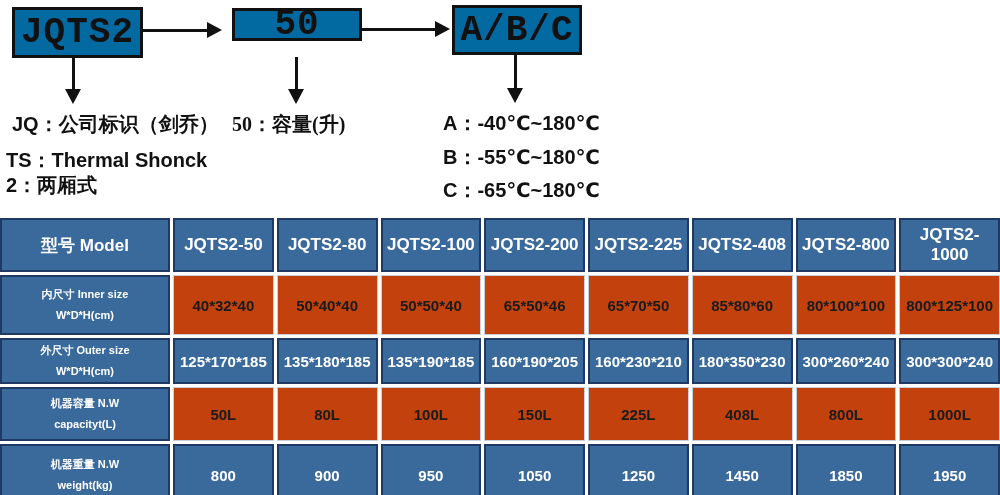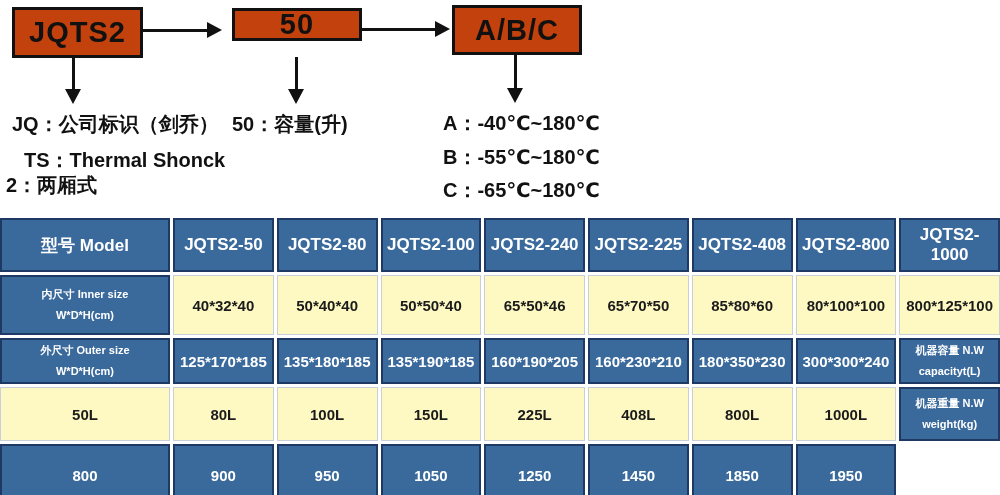--- a/index.html
+++ b/index.html
@@ -17,24 +17,25 @@
     overflow:hidden;
     background:#ffffff;
     font-family:"Liberation Sans","DejaVu Sans",sans-serif;
   }
 
   
   .diagram{position:absolute;left:0;top:0;width:1000px;height:218px;}
   .nbox{
     position:absolute;
     border:3px solid var(--diagram-ink);
-    background:#c2410c;
+    background:#0369a1;
     display:flex;align-items:center;justify-content:center;
-    font-weight:bold;font-size:29px;color:var(--diagram-ink);
+    font-weight:bold;font-size:36px;color:var(--diagram-ink);
     letter-spacing:1px;
+    font-family:Liberation Mono, monospace;
   }
   #box1{left:12px;top:7px;width:131px;height:51px;}
   #box2{left:232px;top:8px;width:130px;height:33px;}
   #box3{left:452px;top:5px;width:130px;height:50px;}
 
   .harrow{position:absolute;display:flex;align-items:center;height:18px;}
   .harrow .shaft{flex:1;height:3px;background:var(--diagram-ink);}
   .harrow .head{width:0;height:0;border-left:15px solid var(--diagram-ink);border-top:8px solid transparent;border-bottom:8px solid transparent;}
   #ha1{left:143px;top:21px;width:79px;}
   #ha2{left:362px;top:20px;width:88px;}
@@ -45,23 +46,23 @@
   #va1{left:64px;top:58px;height:46px;}
   #va2{left:287px;top:57px;height:47px;}
   #va3{left:506px;top:55px;height:48px;}
 
   .note{
     position:absolute;
     font-weight:bold;font-size:20px;line-height:23px;
     color:var(--diagram-ink);white-space:nowrap;
   }
   #note-jq{left:12px;top:113px;}
-  #note-ts{left:24px;top:149px;text-align:right;}
+  #note-ts{left:6px;top:149px;text-align:right;}
   #note-2{left:6px;top:174px;}
-  #note-cap{left:232px;top:113px;}
+  #note-cap{left:232px;top:113px;font-family:Liberation Serif, serif;}
   #note-a{left:443px;top:112px;}
   #note-b{left:443px;top:146px;}
   #note-c{left:443px;top:179px;text-align:center;}
 
   
   .spec-table{
     position:absolute;left:0;top:218px;width:1000px;
     display:grid;
     grid-template-columns:170px repeat(8,1fr);
     grid-template-rows:54px 60px 46px 54px 62px;
@@ -73,21 +74,21 @@
     align-items:center;justify-content:center;
     text-align:center;
     font-weight:bold;
   }
   .blue{
     background:var(--cell-blue);
     border:2px solid var(--border-navy);
     color:#ffffff;
   }
   .white{
-    background:#fef9c3;
+    background:#c2410c;
     border:1px solid var(--white-cell-border);
     color:var(--value-text);
     text-align:right;
   }
   .th{font-size:17px;}
   .rowlabel{font-size:11px;line-height:21px;}
   .val{font-size:15px;}
 </style>
 </head>
 <body>
@@ -128,21 +129,21 @@
     <div class="note" id="note-b">B：-55℃~180℃</div>
     <div class="note" id="note-c">C：-65℃~180℃</div>
   </section>
 
   <section class="spec-table">
 
     <div class="cell blue th">型号 Model</div>
     <div class="cell blue th">JQTS2-50</div>
     <div class="cell blue th">JQTS2-80</div>
     <div class="cell blue th">JQTS2-100</div>
-    <div class="cell blue th">JQTS2-240</div>
+    <div class="cell blue th">JQTS2-200</div>
     <div class="cell blue th">JQTS2-225</div>
     <div class="cell blue th">JQTS2-408</div>
     <div class="cell blue th">JQTS2-800</div>
     <div class="cell blue th">JQTS2-1000</div>
 
     <div class="cell blue rowlabel">
       <span>内尺寸 Inner size</span>
       <span>W*D*H(cm)</span>
     </div>
     <div class="cell white val">40*32*40</div>
@@ -157,20 +158,21 @@
     <div class="cell blue rowlabel">
       <span>外尺寸 Outer size</span>
       <span>W*D*H(cm)</span>
     </div>
     <div class="cell blue val">125*170*185</div>
     <div class="cell blue val">135*180*185</div>
     <div class="cell blue val">135*190*185</div>
     <div class="cell blue val">160*190*205</div>
     <div class="cell blue val">160*230*210</div>
     <div class="cell blue val">180*350*230</div>
+    <div class="cell blue val">300*260*240</div>
     <div class="cell blue val">300*300*240</div>
 
     <div class="cell blue rowlabel">
       <span>机器容量 N.W</span>
       <span>capacityt(L)</span>
     </div>
     <div class="cell white val">50L</div>
     <div class="cell white val">80L</div>
     <div class="cell white val">100L</div>
     <div class="cell white val">150L</div>

